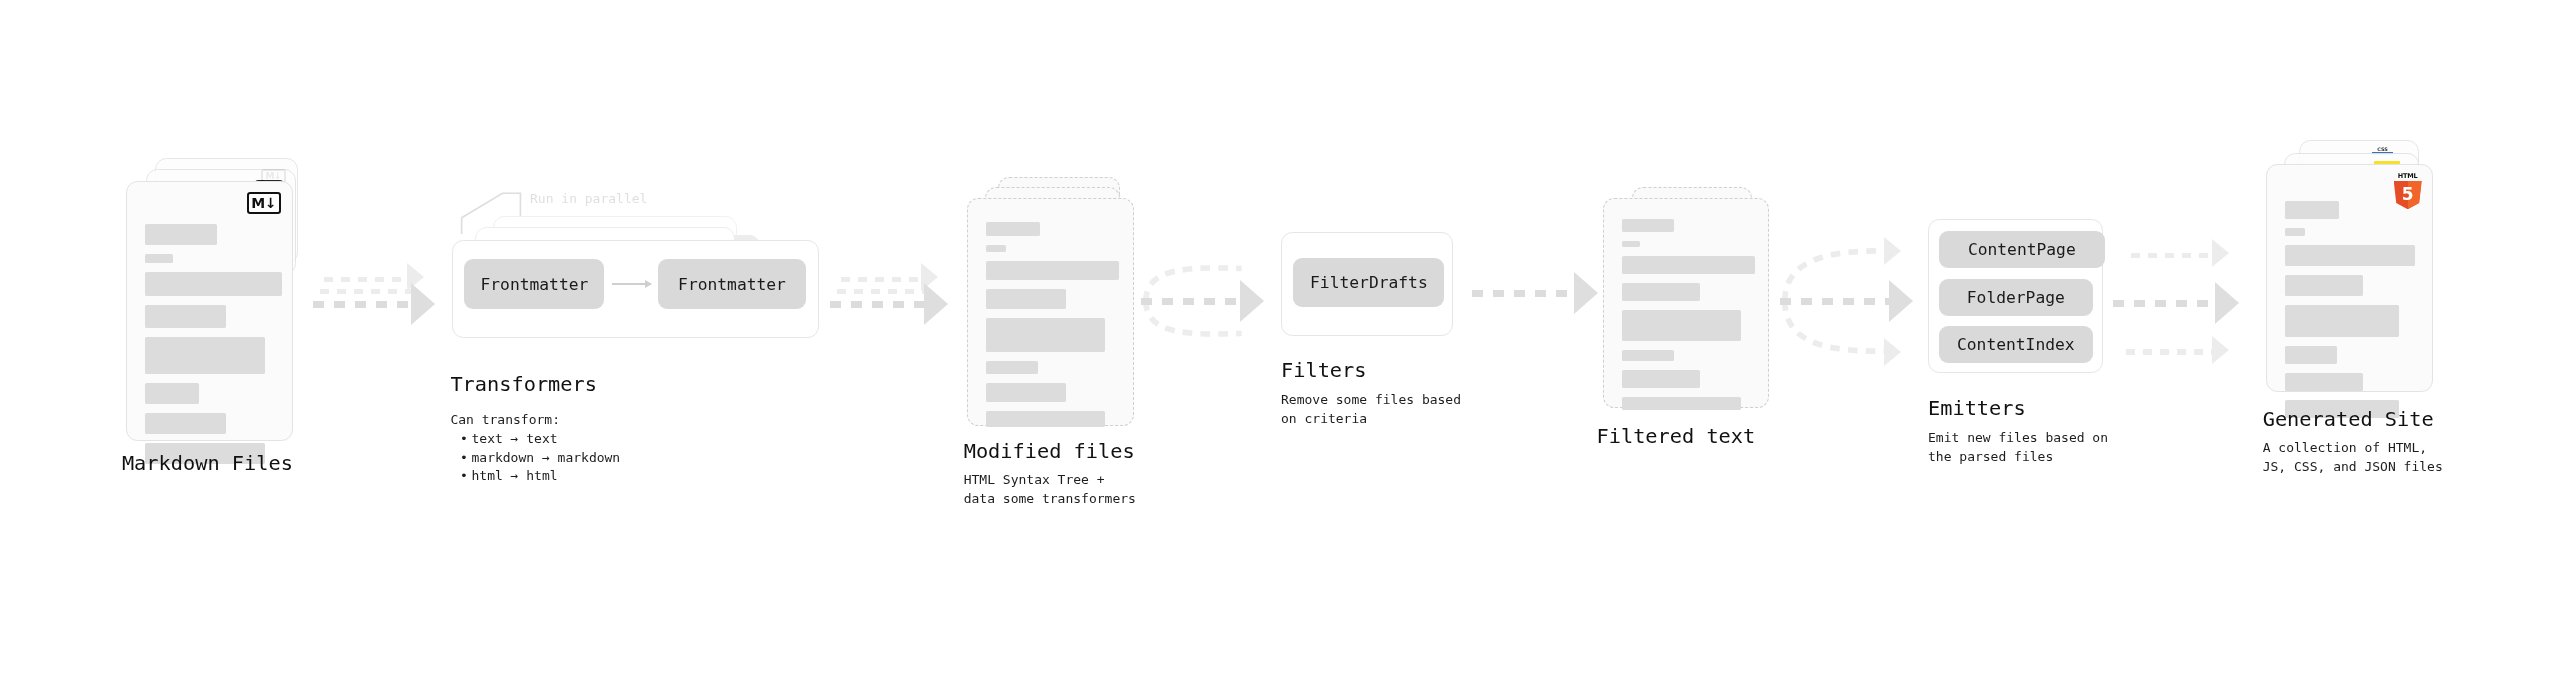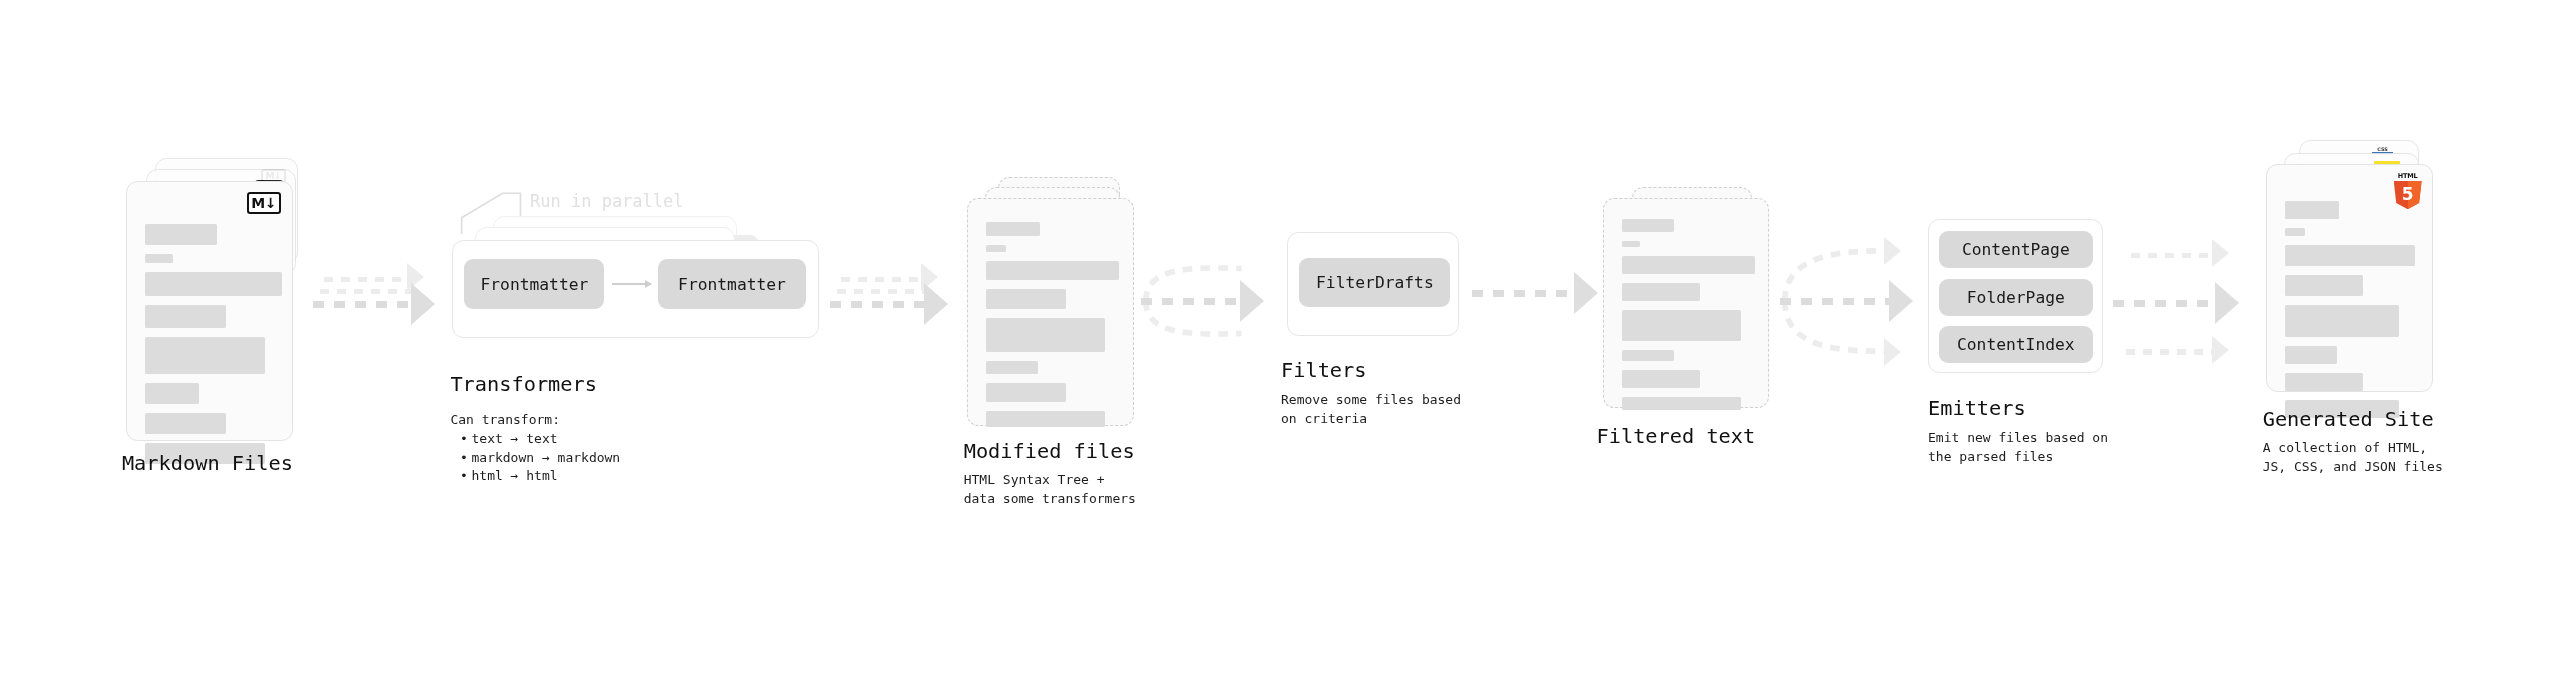--- a/index.html
+++ b/index.html
@@ -154,21 +154,21 @@
   }
   .dashline.sm {
     height: 5.7px;
     background-image: repeating-linear-gradient(to right, #ececec 0 9px, transparent 9px 17px);
   }
 
   
   .rip-label {
     position: absolute;
     font-family: "DejaVu Sans Mono", "Liberation Mono", monospace;
-    font-size: 17px; color: #e0e0e0; white-space: nowrap;
+    font-size: 13px; color: #e0e0e0; white-space: nowrap;
   }
 </style>
 </head>
 <body>
 
 <div class="canvas">
 
   <div class="stage" style="left:126px; top:158px; width:187px; height:293px;">
 
     <div class="doc-stack">
@@ -274,21 +274,21 @@
   <div class="flow" style="left:1141px; top:252px; width:138px; height:98px;">
     <svg width="138" height="98" viewBox="0 0 170 120">
       <path d="M6,60 C6,18 60,18 124,20" fill="none" stroke="#ededed" stroke-width="7" stroke-dasharray="12 10" stroke-linecap="butt"></path>
       <path d="M6,60 C6,102 60,102 124,100" fill="none" stroke="#ededed" stroke-width="7" stroke-dasharray="12 10" stroke-linecap="butt"></path>
     </svg>
     <div class="dashline" style="left:0px; top:46px; width:102px;"></div>
     <div class="tri" style="left:99px; top:28px;"></div>
   </div>
 
   <div class="stage" style="left:1281px; top:232px; width:195px; height:268px;">
-    <div class="panel" style="left:0px; top:0px; width:172px; height:104px;margin-left:6px;">
+    <div class="panel" style="left:0px; top:0px; width:172px; height:104px;">
       <div class="chip" style="left:11.4px; top:25px; width:151px; height:49px;">FilterDrafts</div>
     </div>
     <div class="title" style="left:0px; top:126px;">Filters</div>
     <div class="subtitle" style="left:0px; top:159px;">Remove some files based
 on criteria</div>
   </div>
 
   <div class="flow" style="left:1472px; top:270px; width:138px; height:49px;">
     <div class="dashline" style="left:0px; top:19.5px; width:106px;"></div>
     <div class="tri" style="left:102px; top:1.6px;"></div>
@@ -319,21 +319,21 @@
       <path d="M6,90 C6,146 66,152 130,152" fill="none" stroke="#ececec" stroke-width="7" stroke-dasharray="12 10" stroke-linecap="butt"></path>
     </svg>
     <div class="dashline" style="left:0px; top:70px; width:114px;"></div>
     <div class="tri sm" style="left:104px; top:9px;"></div>
     <div class="tri" style="left:109px; top:52px;"></div>
     <div class="tri sm" style="left:104px; top:110px;"></div>
   </div>
 
   <div class="stage" style="left:1928px; top:219px; width:211px; height:276px;">
     <div class="panel" style="left:0px; top:0px; width:175px; height:154px;">
-      <div class="chip" style="left:9.8px; top:11.4px; width:154px; height:37px;text-align:center;">ContentPage</div>
+      <div class="chip" style="left:9.8px; top:11.4px; width:166px; height:37px;text-align:center;">ContentPage</div>
       <div class="chip" style="left:9.8px; top:59px; width:154px; height:37px;">FolderPage</div>
       <div class="chip" style="left:9.8px; top:106px; width:154px; height:37px;">ContentIndex</div>
     </div>
     <div class="title" style="left:0px; top:177px;">Emitters</div>
     <div class="subtitle" style="left:0px; top:210px;">Emit new files based on
 the parsed files</div>
   </div>
 
   <div class="flow" style="left:2113px; top:234px; width:154px; height:146px;">
     <div class="dashline sm" style="left:18px; top:18.7px;  width:85px;"></div>

